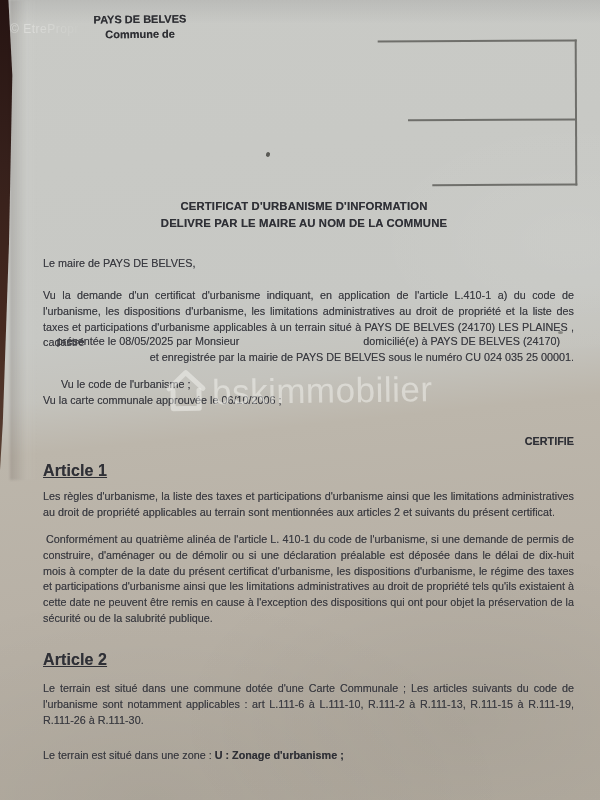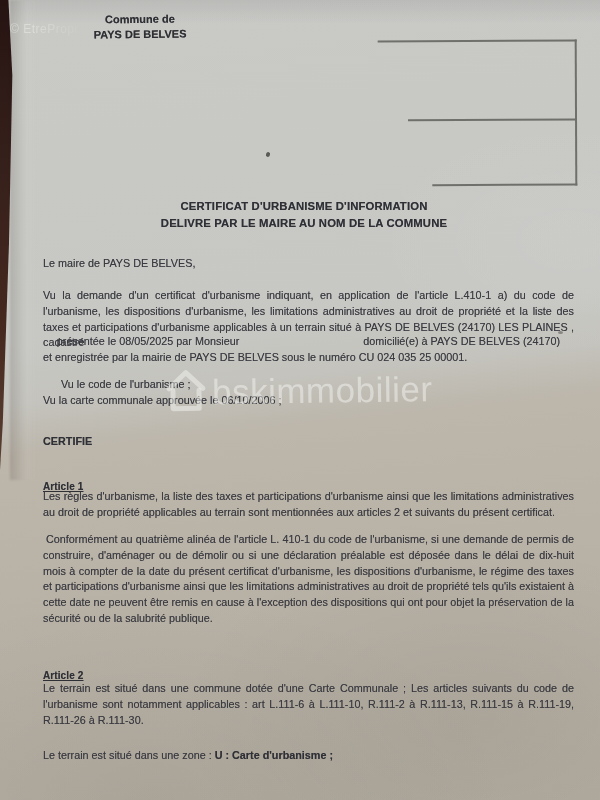--- a/index.html
+++ b/index.html
@@ -21,23 +21,23 @@
     filter:blur(0.6px);
   }
   .edge-shadow{
     position:absolute;left:10px;top:0;width:30px;height:480px;
     background:linear-gradient(to right, rgba(40,30,25,0.14), rgba(255,255,255,0.04) 55%, rgba(0,0,0,0));
     filter:blur(1px);
   }
   .txt{position:absolute;color:#3a3b41;font-size:10.8px;line-height:15.8px;
        text-shadow:0 0 0.5px rgba(45,45,55,0.55);}
   .justify{width:531px;left:43px;text-align:justify;}
-  .center{text-align:left;}
+  .center{text-align:right;}
   .bold{font-weight:bold;}
-  .heading{font-weight:bold;color:#2f3036;text-decoration:underline;font-size:10px;letter-spacing:0.1px;margin-top:16px;}
+  .heading{font-weight:bold;color:#2f3036;text-decoration:underline;font-size:16px;letter-spacing:0.1px;}
   .wm-topleft{
     position:absolute;left:10px;top:22px;font-size:12px;letter-spacing:0.5px;
     color:rgba(246,246,243,0.42);
     -webkit-mask-image:linear-gradient(to right,#000 25%,transparent 95%);
     mask-image:linear-gradient(to right,#000 25%,transparent 95%);
   }
   .commune{
     position:absolute;left:72px;top:12px;width:136px;text-align:center;
     font-weight:bold;font-size:11px;line-height:14.5px;color:#2e2f33;
     transform:rotate(-0.6deg);text-shadow:0 0 0.5px rgba(40,40,50,0.6);
@@ -70,22 +70,22 @@
 <body>
 
 <div class="photo">
 
   <div class="photo-edge"></div>
   <div class="edge-shadow"></div>
 
   <div class="wm-topleft">© EtreProprio</div>
 
   <div class="commune">
+    <div>PAYS DE BELVES</div>
     <div>Commune de</div>
-    <div>PAYS DE BELVES</div>
   </div>
 
   <div class="addr-box">
     <div class="l l-top"></div>
     <div class="l l-right"></div>
     <div class="l l-mid"></div>
     <div class="l l-bottom"></div>
   </div>
 
   <div class="speck speck1"></div>
@@ -124,16 +124,16 @@
   <div class="txt bold center" style="left:43px;top:434px;width:531px;color:#2f3036;">CERTIFIE</div>
 
   <div class="txt heading" style="left:43px;top:463px;">Article 1</div>
   <div class="txt justify" style="top:489px;">Les règles d'urbanisme, la liste des taxes et participations d'urbanisme ainsi que les limitations administratives au droit de propriété applicables au terrain sont mentionnées aux articles 2 et suivants du présent certificat.</div>
   <div class="txt justify" style="top:532px;text-indent:3px;">Conformément au quatrième alinéa de l'article L. 410-1 du code de l'urbanisme, si une demande de permis de construire, d'aménager ou de démolir ou si une déclaration préalable est déposée dans le délai de dix-huit mois à compter de la date du présent certificat d'urbanisme, les dispositions d'urbanisme, le régime des taxes et participations d'urbanisme ainsi que les limitations administratives au droit de propriété tels qu'ils existaient à cette date ne peuvent être remis en cause à l'exception des dispositions qui ont pour objet la préservation de la sécurité ou de la salubrité publique.</div>
 
   <div class="txt heading" style="left:43px;top:652px;">Article 2</div>
   <div class="txt justify" style="top:681px;">Le terrain est situé dans une commune dotée d'une Carte Communale ; Les articles suivants du code de l'urbanisme sont notamment applicables : art L.111-6 à L.111-10, R.111-2 à R.111-13, R.111-15 à R.111-19, R.111-26 à R.111-30.</div>
 
   <div class="txt" style="left:43px;top:748px;">
-    <span>Le terrain est situé dans une zone : </span><span class="bold" style="color:#2f3036;">U : Carte d'urbanisme ;</span>
+    <span>Le terrain est situé dans une zone : </span><span class="bold" style="color:#2f3036;">U : Zonage d'urbanisme ;</span>
   </div>
 
 </div>
 
 </body></html>

